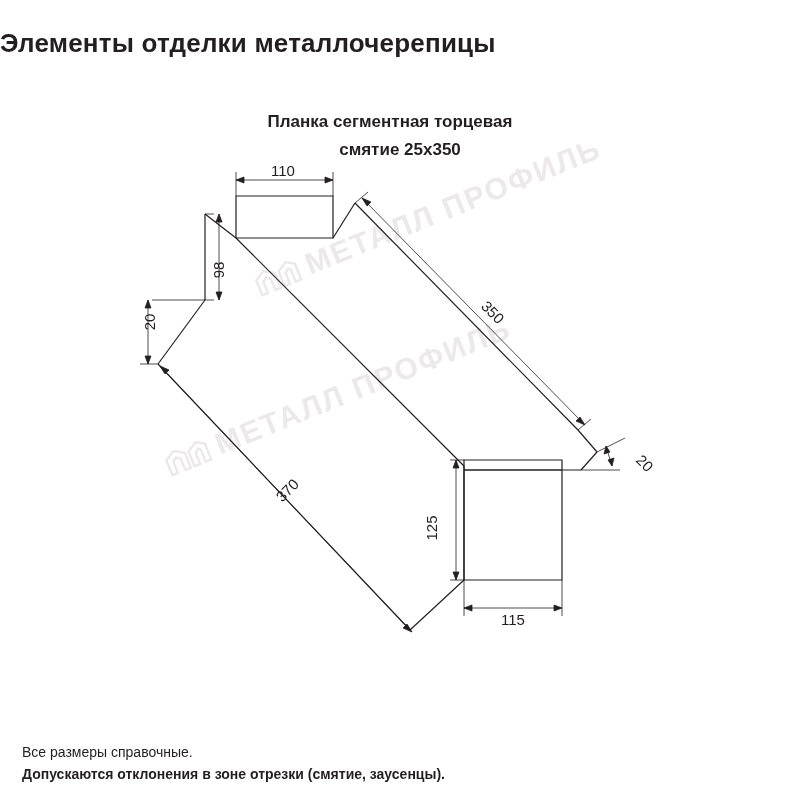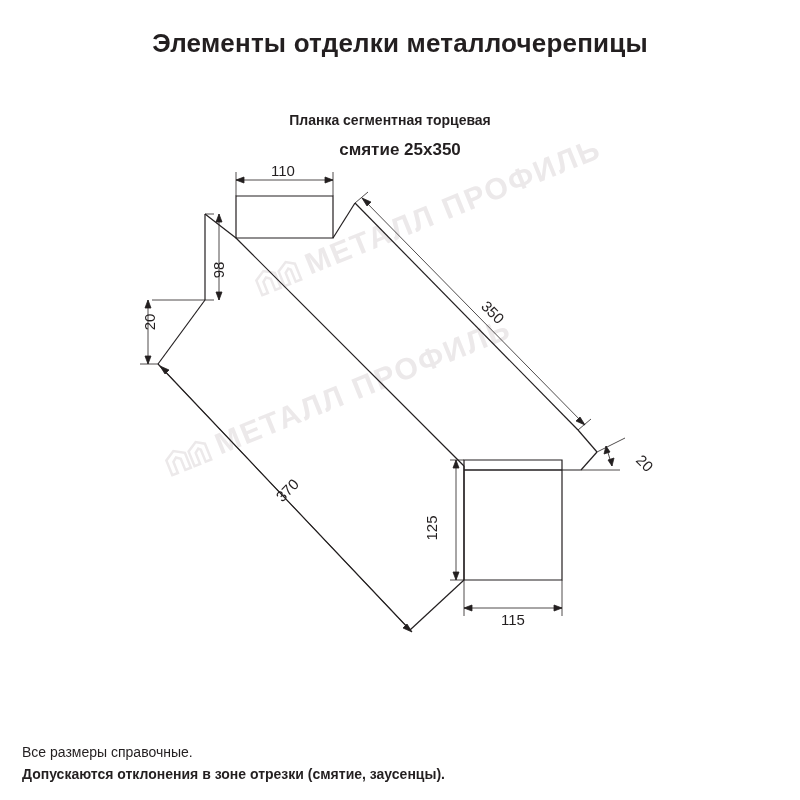--- a/index.html
+++ b/index.html
@@ -13,32 +13,31 @@
     position: relative;
     font-family: "Liberation Sans", sans-serif;
     color: #231f20;
     overflow: hidden;
   }
   #page-title {
     position: absolute;
     top: 28px;
     left: 0;
     width: 800px;
-    text-align: center;
     font-size: 26px;
     font-weight: 700;
     letter-spacing: 0.2px;
   }
   #subtitle-1 {
     position: absolute;
     top: 112px;
     left: 0;
     width: 780px;
     text-align: center;
-    font-size: 14px;
+    font-size: 17px;
     font-weight: 700;
   }
   #subtitle-2 {
     position: absolute;
     top: 140px;
     left: 0;
     width: 800px;
     text-align: center;
     font-size: 17px;
     font-weight: 700;

